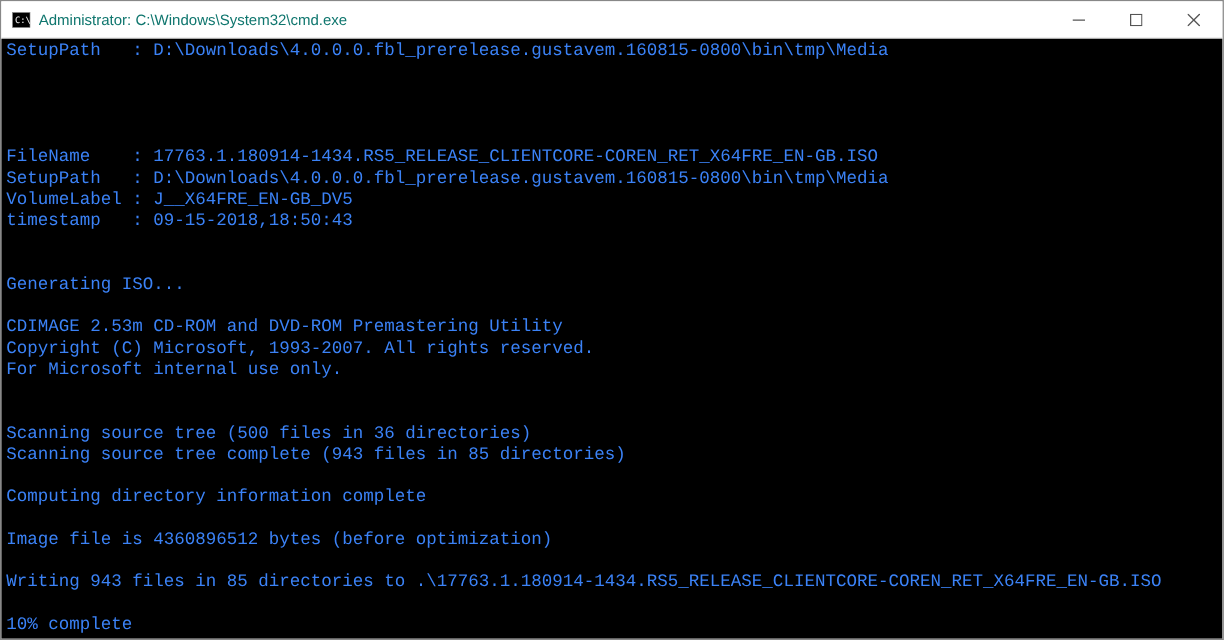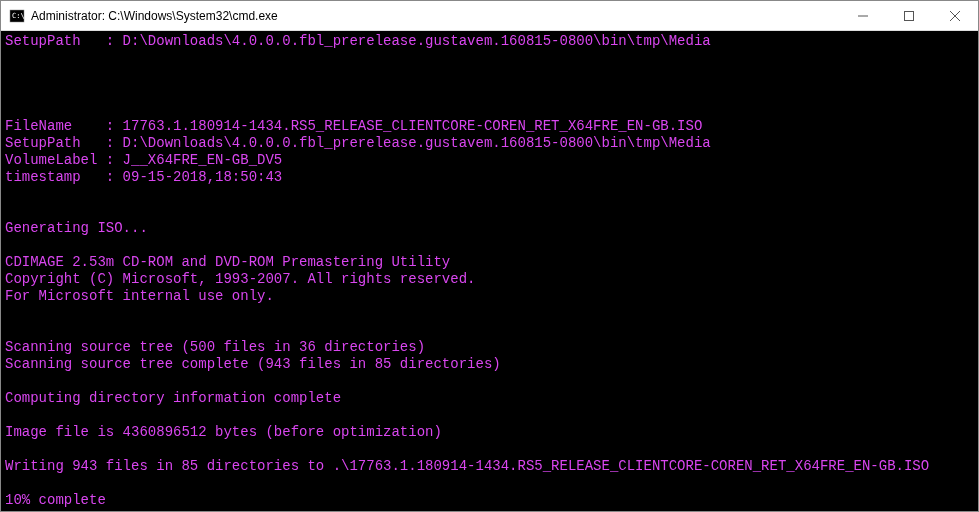--- a/index.html
+++ b/index.html
@@ -22,21 +22,21 @@
     width: 16px;
     height: 16px;
     margin: 0 6px 0 8px;
     display: inline-flex;
     align-items: center;
     justify-content: center;
   }
   .app-icon svg { width: 16px; height: 16px; }
   .title-text {
     font-size: 12px;
-    color: #000000;
+    color: #0f766e;
     flex: 1;
     white-space: nowrap;
     overflow: hidden;
   }
   .win-controls {
     display: flex;
     height: 100%;
   }
   .win-btn {
     width: 46px;
@@ -44,21 +44,21 @@
     display: flex;
     align-items: center;
     justify-content: center;
     font-size: 10px;
     color: #555;
     font-family: 'Segoe UI', sans-serif;
   }
   .win-btn svg { width: 10px; height: 10px; stroke: #555; stroke-width: 1; fill: none; }
   .terminal {
     background: #000;
-    color: #d946ef;
+    color: #3b82f6;
     font-family: Consolas, 'Courier New', monospace;
     font-size: 14px;
     line-height: 17px;
     padding: 2px 4px;
     height: calc(100% - 30px);
     white-space: pre;
     overflow: hidden;
   }
 </style>
 </head>

